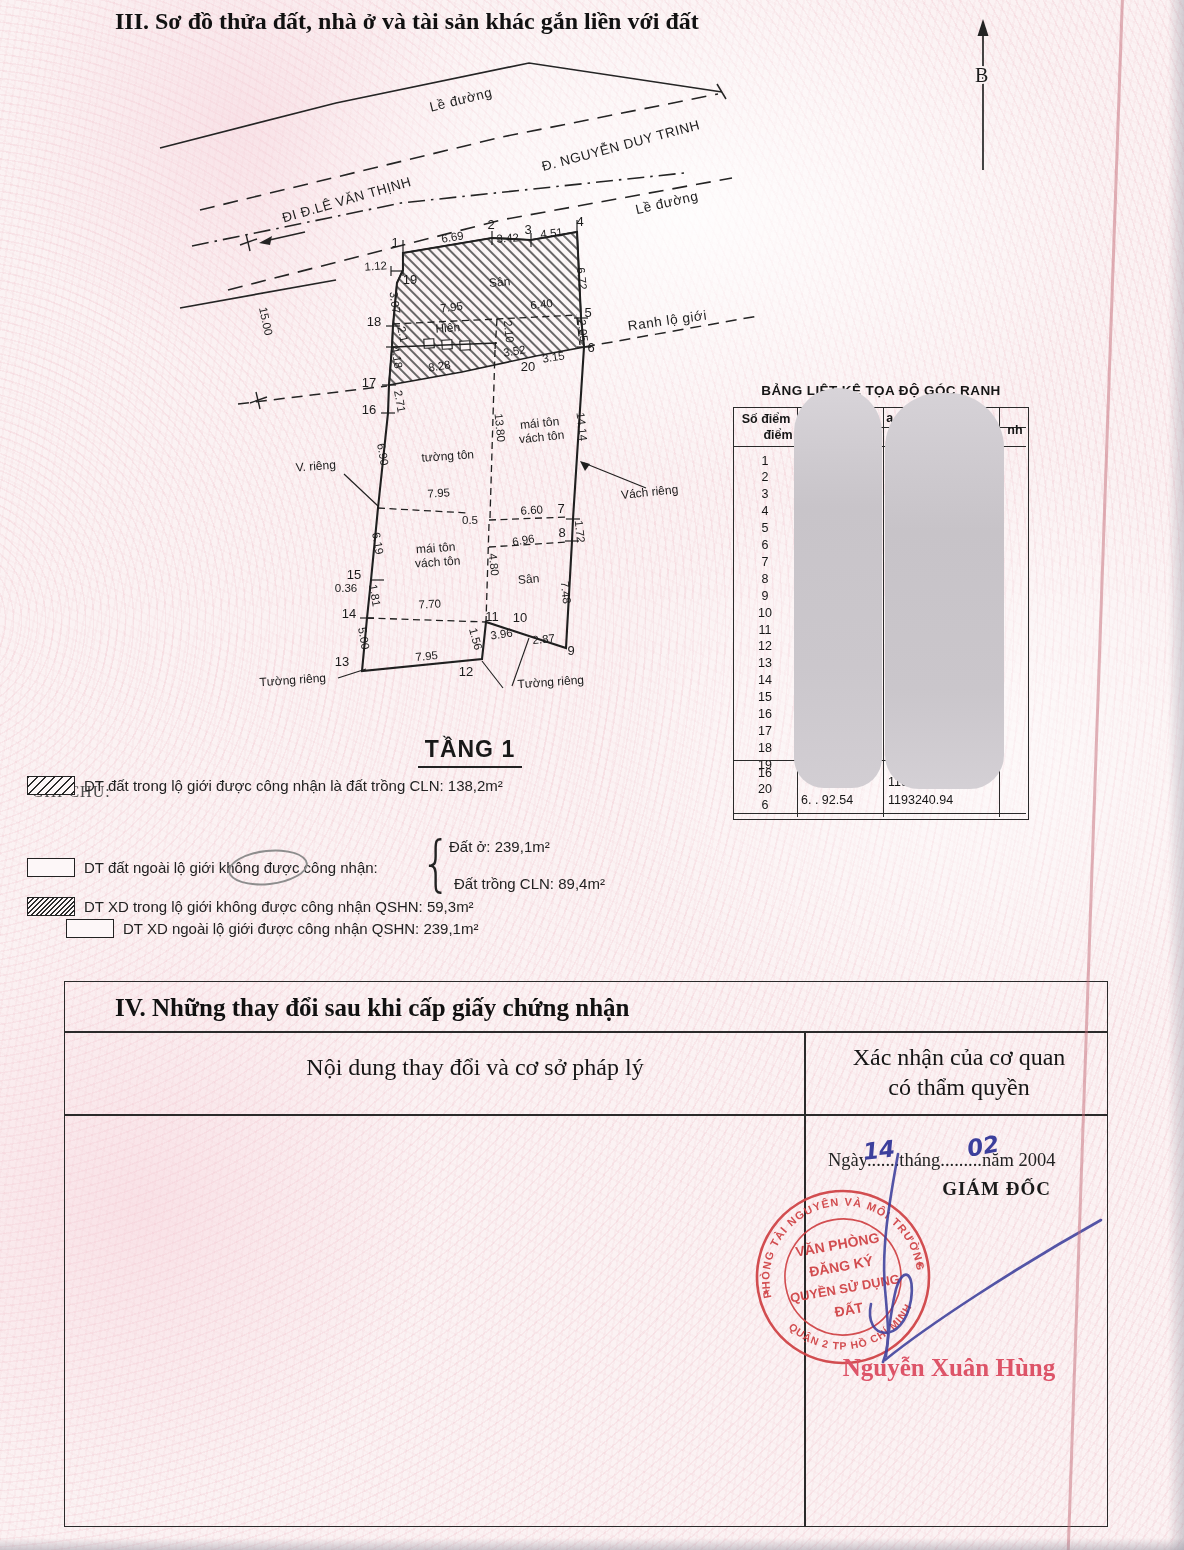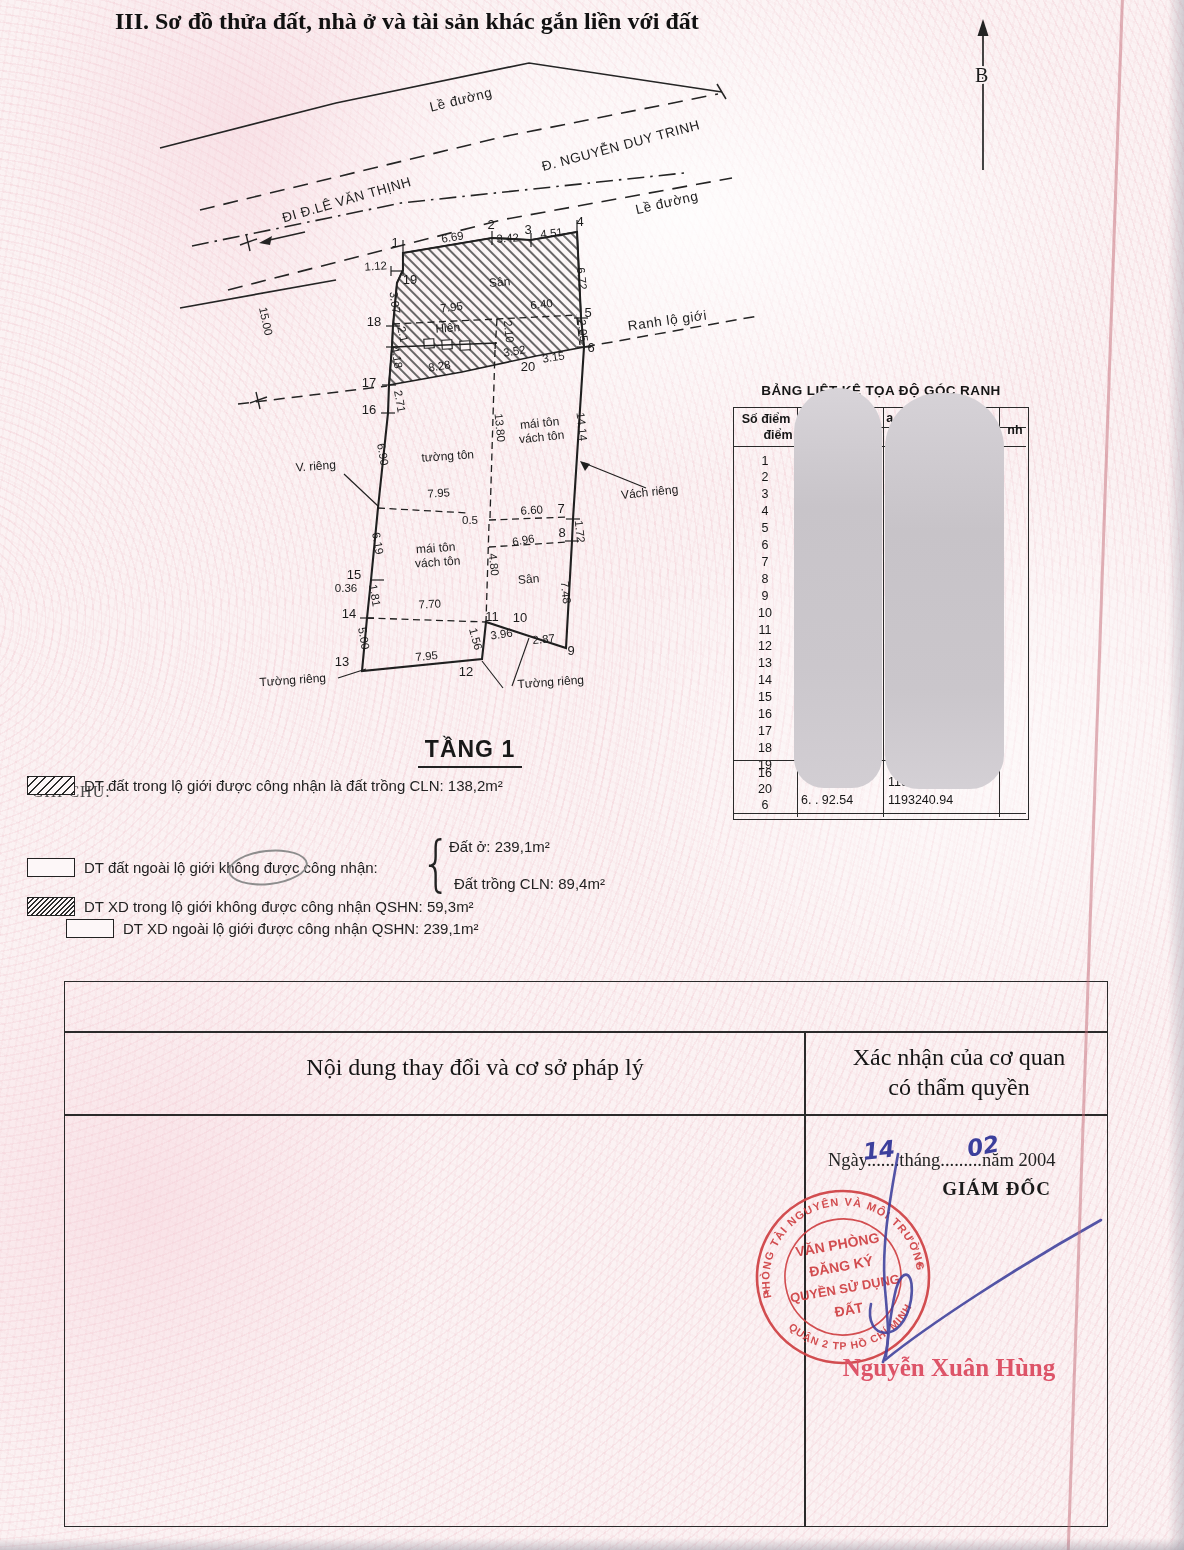--- a/index.html
+++ b/index.html
@@ -313,20 +313,21 @@
     <div class="cfrag" style="left:126px;top:66px;">9</div>
     <div class="cfrag" style="left:113px;top:392px;">43</div>
     <div class="cfrag" style="left:155px;top:392px;">119</div>
     <div class="cfrag" style="left:68px;top:410px;">6. . 92.54</div>
     <div class="cfrag" style="left:155px;top:410px;">1193240.94</div>
     <div class="blob blob1"></div>
     <div class="blob blob2"></div>
   </div>
 
   <div class="t s4">
+    <div class="s4-title">IV. Những thay đổi sau khi cấp giấy chứng nhận</div>
     <div class="h1"></div>
       <div class="h2"></div>
       <div class="v1"></div>
     <div class="colh" style="left:110px;top:72px;width:600px;">Nội dung thay đổi và cơ sở pháp lý</div>
     <div class="colh" style="left:759px;top:62px;width:270px;">Xác nhận của cơ quan</div>
     <div class="colh" style="left:759px;top:92px;width:270px;">có thẩm quyền</div>
     <div class="dateline">
       <span>Ngày</span><span>.......</span><span>tháng</span><span>.........</span><span>năm 2004</span>
     </div>
     <div class="hand" style="left:798px;top:155px;transform:rotate(-6deg);">14</div>

